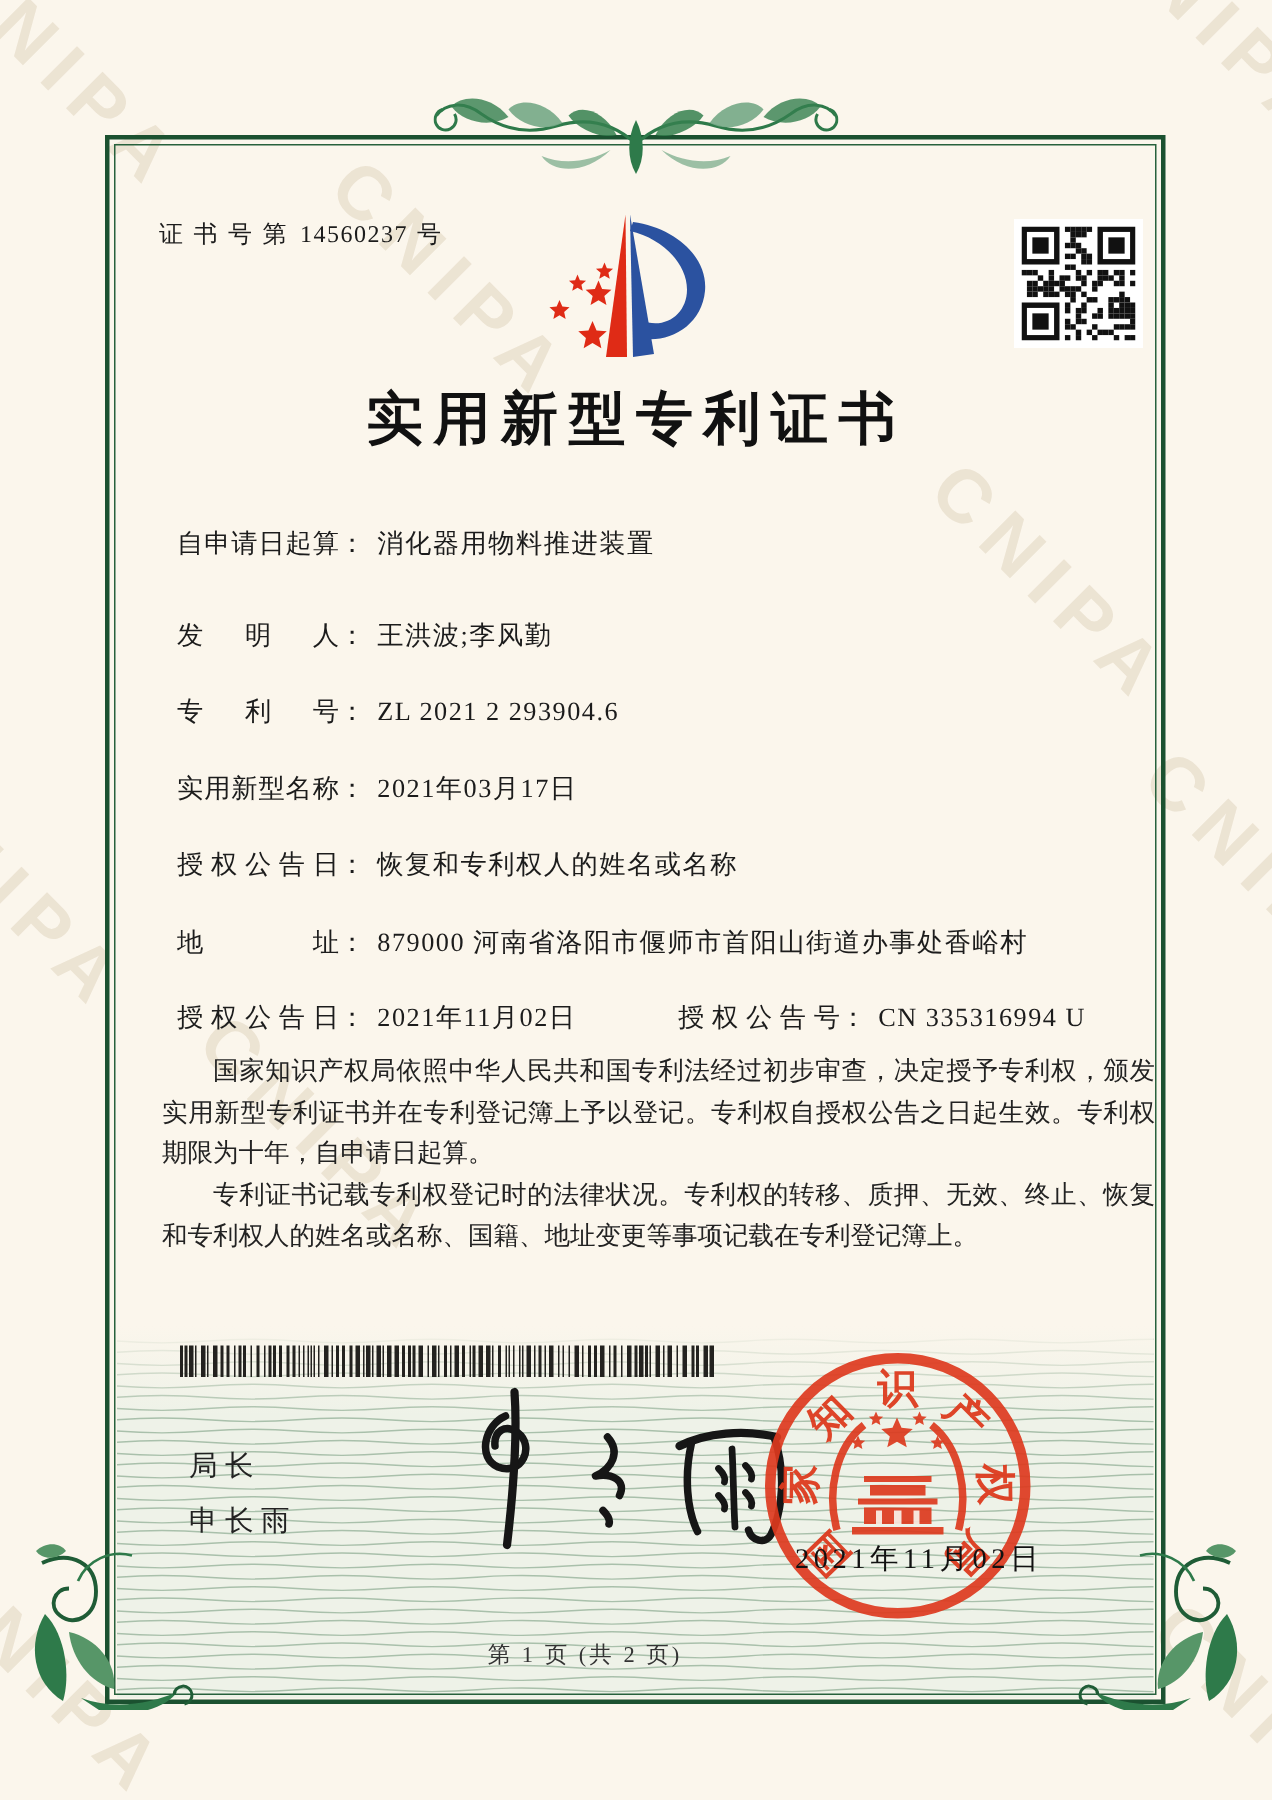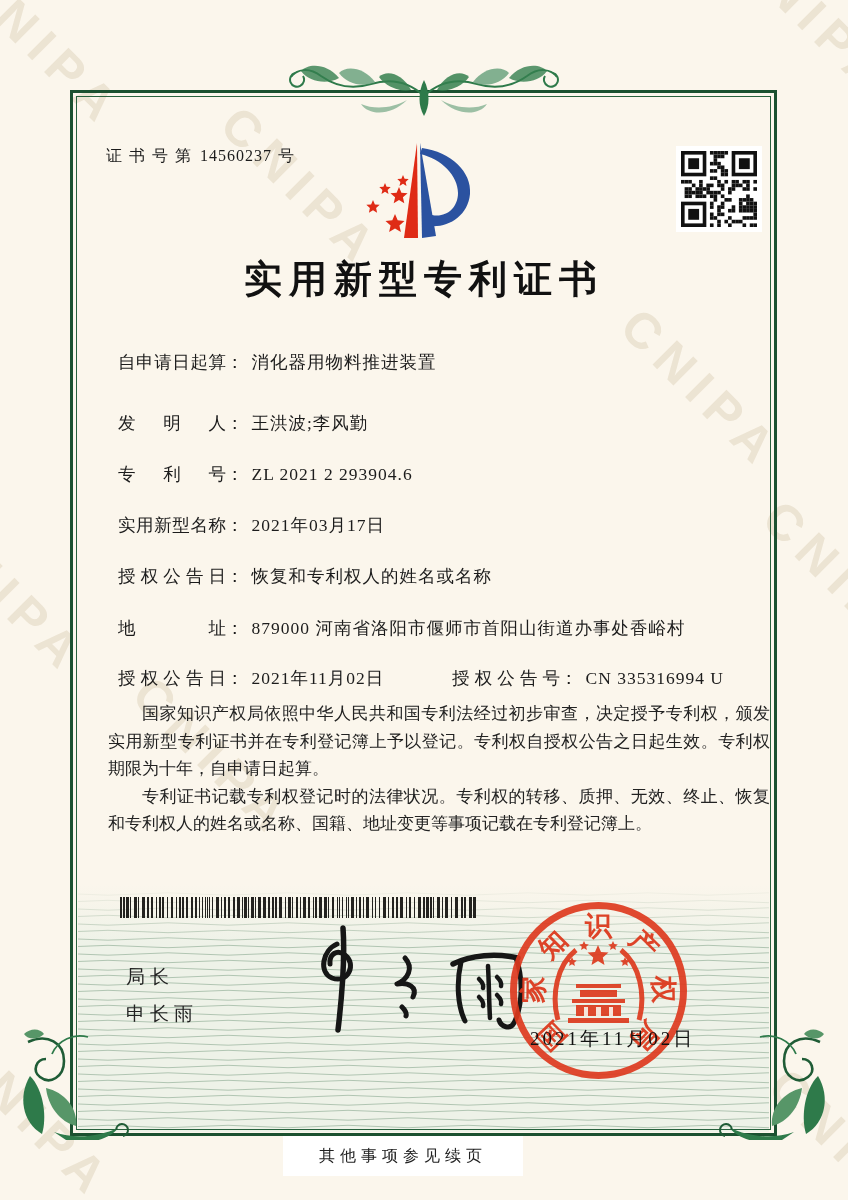--- a/index.html
+++ b/index.html
@@ -617,15 +617,15 @@
         <text x="27.5" y="100.7" text-anchor="middle" transform="rotate(-89.3 27.5 91.7)">家</text>
         <text x="46.8" y="55.3" text-anchor="middle" transform="rotate(-44.7 46.8 46.3)">知</text>
         <text x="92.5" y="36.5" text-anchor="middle" transform="rotate(0.0 92.5 27.5)">识</text>
         <text x="138.2" y="55.3" text-anchor="middle" transform="rotate(44.7 138.2 46.3)">产</text>
         <text x="157.5" y="100.7" text-anchor="middle" transform="rotate(89.3 157.5 91.7)">权</text>
         <text x="139.3" y="146.7" text-anchor="middle" transform="rotate(134.0 139.3 137.7)">局</text>
       </g>
   </svg>
   <div class="seal-date">2021年11月02日</div>
 
-  <div class="cont-note">其他事项参见续页</div>
+  <div class="page-info">第 1 页 (共 2 页)</div>
 
 </div>
 
 </body></html>

